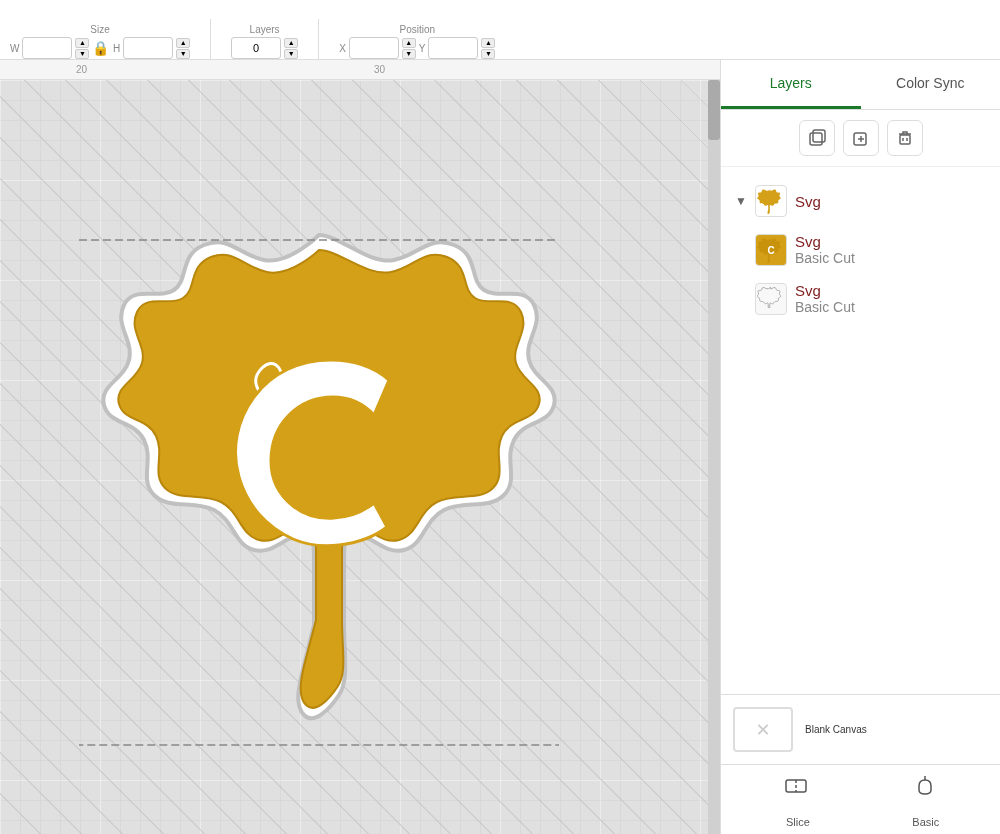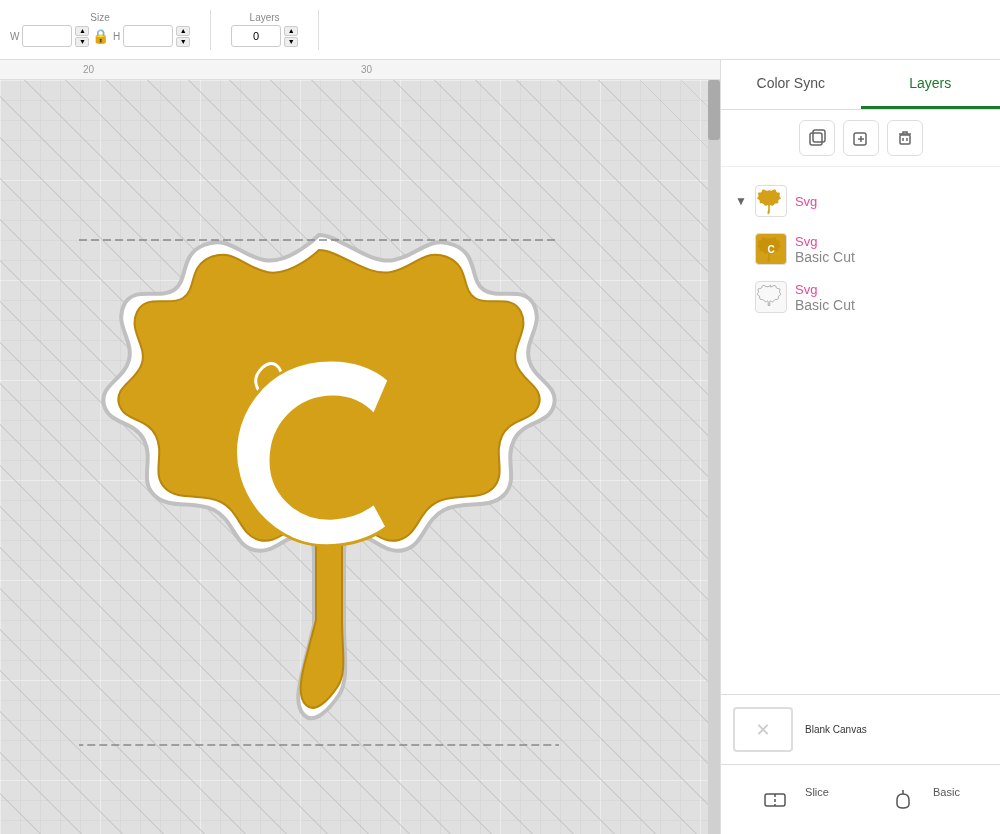--- a/index.html
+++ b/index.html
@@ -4,21 +4,21 @@
   <style>
     * { margin: 0; padding: 0; box-sizing: border-box; }
     body { width: 1000px; height: 834px; overflow: hidden; background: #f0f0f0; font-family: Arial, sans-serif; display: flex; flex-direction: column; }
 
     
     .toolbar {
       height: 60px;
       background: #fff;
       border-bottom: 1px solid #ddd;
       display: flex;
-      align-items: center;
+      align-items: flex-end;
       padding: 0 10px;
       gap: 20px;
       flex-shrink: 0;
     }
     .toolbar-group {
       display: flex;
       flex-direction: column;
       align-items: center;
       gap: 2px;
     }
@@ -234,22 +234,22 @@
       height: 32px;
       border: 1px solid #ddd;
       border-radius: 4px;
       overflow: hidden;
       flex-shrink: 0;
       display: flex;
       align-items: center;
       justify-content: center;
     }
     .layer-name {
-      font-size: 13px;
-      color: #ec4899;
+      font-size: 15px;
+      color: #7f1d1d;
       font-weight: 500;
     }
     .layer-child {
       display: flex;
       align-items: center;
       gap: 8px;
       padding: 8px 4px 8px 24px;
       cursor: pointer;
     }
     .layer-info {
@@ -295,22 +295,22 @@
       height: 70px;
       background: #fff;
       border-top: 1px solid #ddd;
       display: flex;
       align-items: center;
       justify-content: space-around;
       padding: 0 10px;
     }
     .bottom-tool {
       display: flex;
-      flex-direction: row;
-      align-items: flex-start;
+      flex-direction: column;
+      align-items: flex-end;
       gap: 16px;
       cursor: pointer;
       padding: 8px 12px;
       border-radius: 6px;
     }
     .bottom-tool-label {
       font-size: 11px;
       color: #555;
     }
 
@@ -347,29 +347,46 @@
     <span class="toolbar-label">Layers</span>
     <div class="toolbar-input-row">
       <input class="toolbar-input" value="0" style="">
       <div class="toolbar-spinner">
         <div class="spinner-btn">▲</div>
         <div class="spinner-btn">▼</div>
       </div>
     </div>
   </div>
   <div class="toolbar-divider"></div>
+  <div class="toolbar-group">
+    <span class="toolbar-label">Position</span>
+    <div class="toolbar-input-row">
+      <span class="toolbar-label">X</span>
+      <input class="toolbar-input" value="" style="">
+      <div class="toolbar-spinner">
+        <div class="spinner-btn">▲</div>
+        <div class="spinner-btn">▼</div>
+      </div>
+      <span class="toolbar-label">Y</span>
+      <input class="toolbar-input" value="" style="">
+      <div class="toolbar-spinner">
+        <div class="spinner-btn">▲</div>
+        <div class="spinner-btn">▼</div>
+      </div>
+    </div>
+  </div>
 </div>
 
 <div class="main">
 
   <div class="canvas-area">
 
     <div class="ruler-top">
-      <span style="position:absolute;left:83px;font-size:10px;color:#999">20</span>
-      <span style="position:absolute;left:361px;font-size:10px;color:#999">30</span>
+      <span style="position:absolute;left:76px;font-size:10px;color:#999">20</span>
+      <span style="position:absolute;left:374px;font-size:10px;color:#999">30</span>
     </div>
 
     <div class="grid-canvas">
       <div class="artwork-container">
         
         <svg class="maple-svg" viewBox="0 0 480 560" xmlns="http://www.w3.org/2000/svg">
 
           <g>
             <path d="M240 30 C240 30 210 60 185 55 C160 50 150 30 125 40 C100 50 110 75 95 85 C80 95 55 80 45 100 C35 120 55 135 50 155 C45 175 20 180 25 200 C30 220 55 215 65 235 C75 255 60 275 75 290 C90 305 115 295 135 305 C155 315 155 340 175 345 C195 350 205 330 225 330 C235 330 235 340 235 355 L235 420 C235 420 230 440 225 460 C220 480 215 500 225 510 C235 520 250 505 260 490 C270 475 265 450 265 420 L265 355 C265 340 265 330 275 330 C295 330 305 350 325 345 C345 340 345 315 365 305 C385 295 410 305 425 290 C440 275 425 255 435 235 C445 215 470 220 475 200 C480 180 455 175 450 155 C445 135 465 120 455 100 C445 80 420 95 405 85 C390 75 400 50 375 40 C350 30 340 50 315 55 C290 60 260 30 240 30 Z" fill="white" stroke="#c0c0c0" stroke-width="4"></path>
           </g>
@@ -388,25 +405,25 @@
     </div>
 
     <div class="scrollbar-right">
       <div class="scrollbar-thumb"></div>
     </div>
   </div>
 
   <div class="right-panel">
 
     <div class="panel-tabs">
+      <div class="panel-tab active">
+        <span>Layers</span>
+      </div>
       <div class="panel-tab">
         <span>Color Sync</span>
-      </div>
-      <div class="panel-tab active">
-        <span>Layers</span>
       </div>
     </div>
 
     <div class="panel-toolbar">
       <button class="panel-tool-btn" title="Duplicate">
         <svg width="20" height="20" viewBox="0 0 20 20">
             <rect x="3" y="5" width="12" height="12" rx="2" fill="none" stroke="#666" stroke-width="1.5"></rect>
             <rect x="6" y="2" width="12" height="12" rx="2" fill="none" stroke="#666" stroke-width="1.5"></rect>
           </svg>
       </button>

